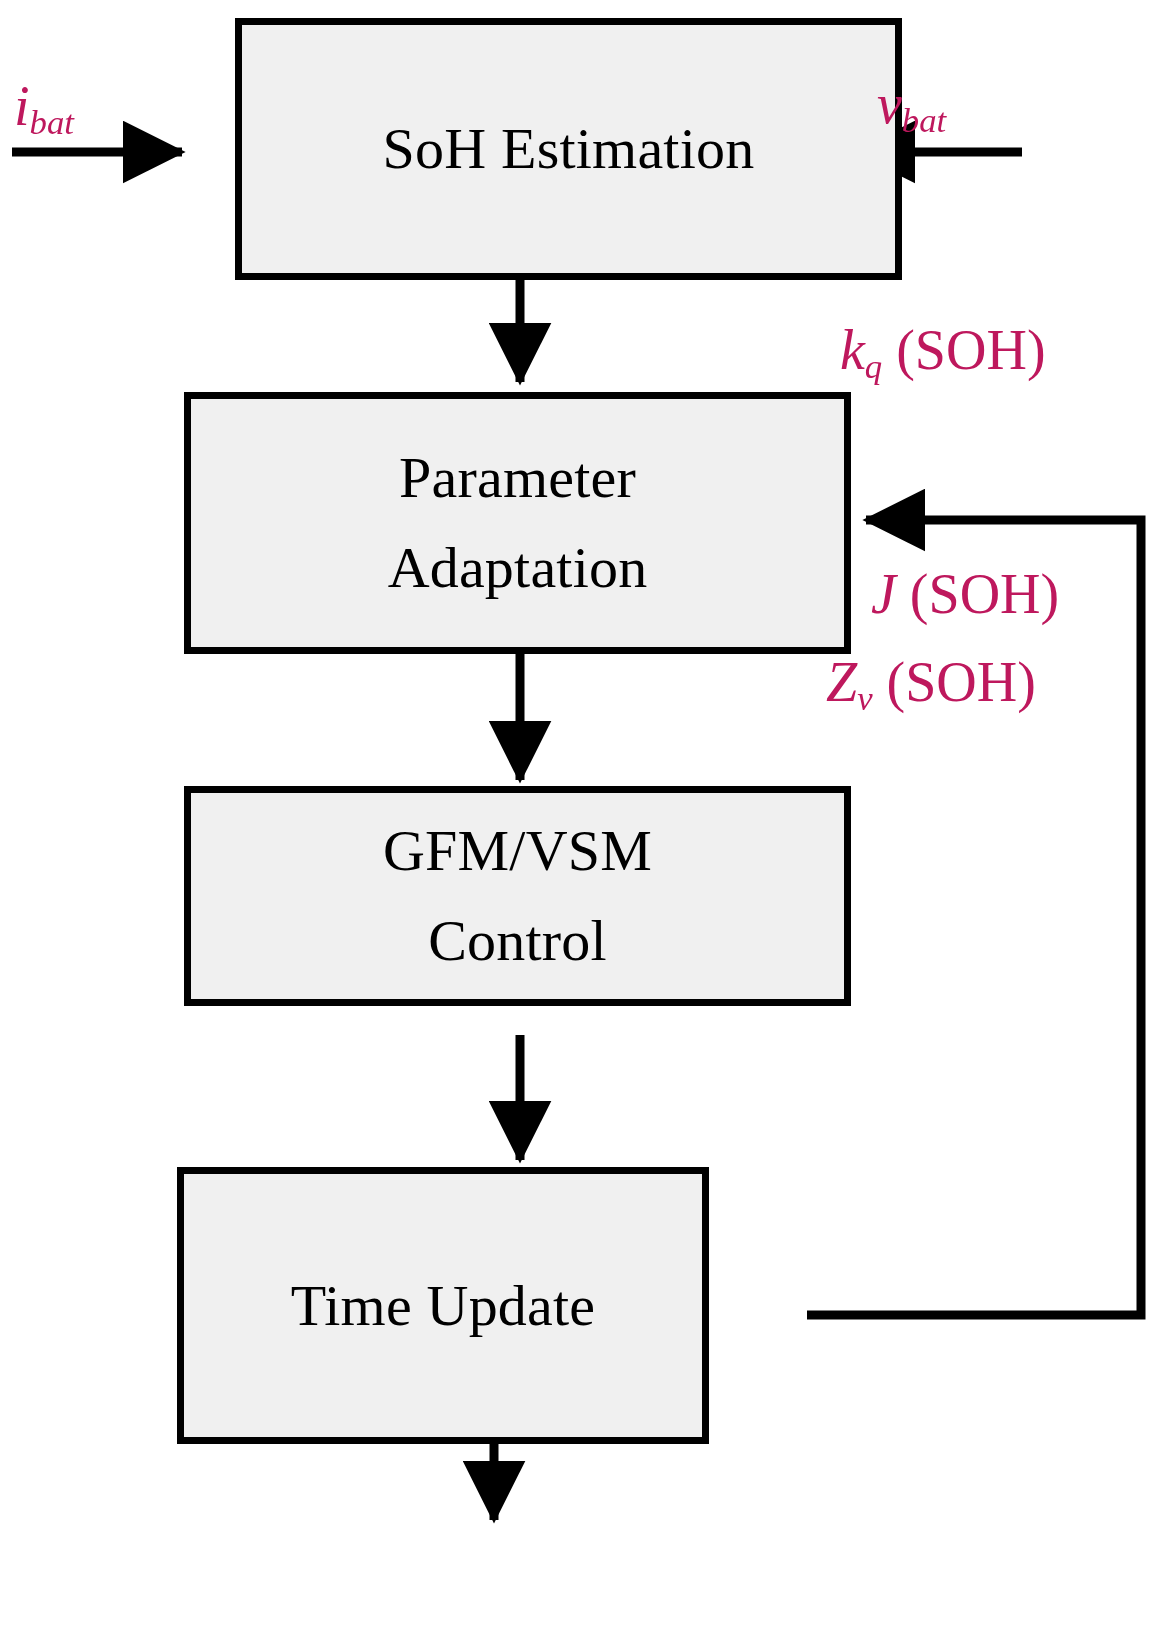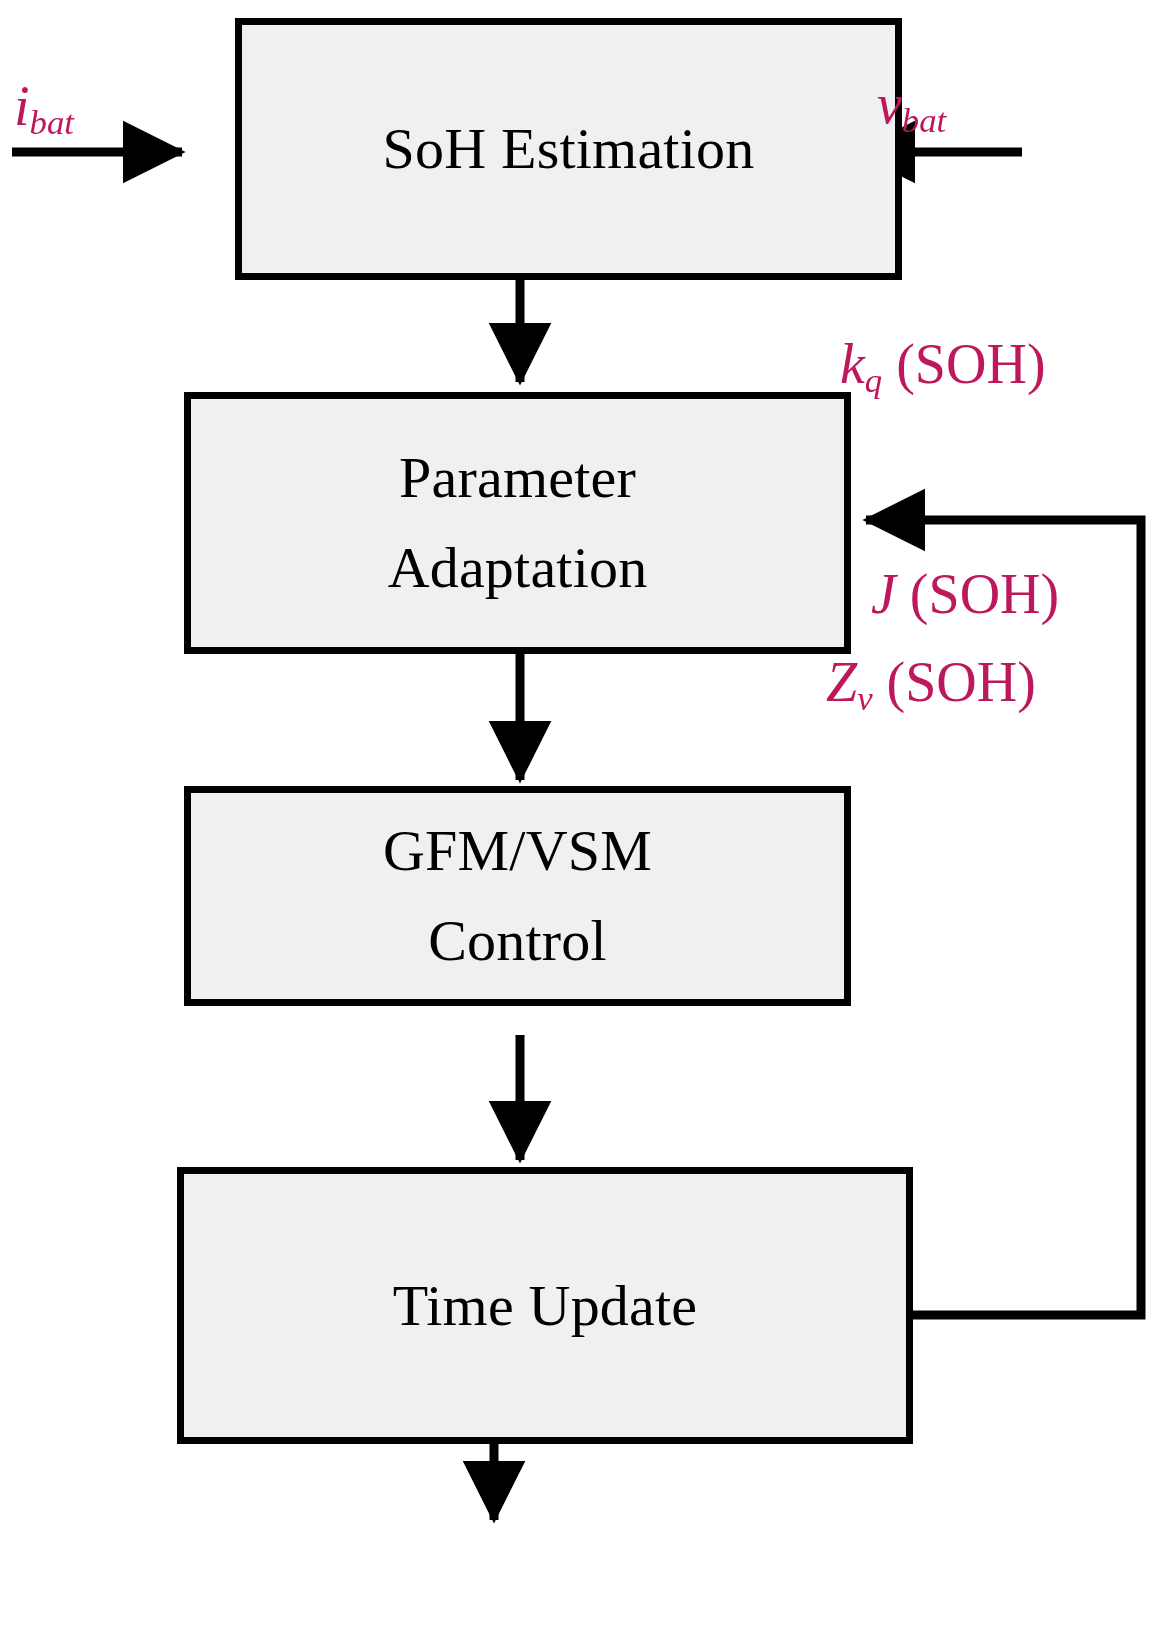--- a/index.html
+++ b/index.html
@@ -112,34 +112,34 @@
   <div class="blk" style="left:184px; top:392px; width:667px; height:262px;justify-content:flex-end;">
     <span class="blk-label">Parameter
 Adaptation</span>
   </div>
 
   <div class="blk" style="left:184px; top:786px; width:667px; height:220px;">
     <span class="blk-label">GFM/VSM
 Control</span>
   </div>
 
-  <div class="blk" style="left:177px; top:1167px; width:736px; height:277px;">
+  <div class="blk" style="left:177px; top:1167px; width:532px; height:277px;">
     <span class="blk-label">Time Update</span>
   </div>
 
   <div class="lbl" style="left:14px; top:74px;">
     <i>i</i><sub>bat</sub>
   </div>
 
   <div class="lbl" style="left:877px; top:72px;">
     <i>v</i><sub>bat</sub>
   </div>
 
 
-  <div class="lbl" style="left:840px; top:318px;margin-top:14px;">
+  <div class="lbl" style="left:840px; top:318px;">
     <i>k</i><sub>q</sub><span class="up">&nbsp;</span><span class="up">(SOH)</span>
   </div>
 
 
   <div class="lbl" style="left:826px; top:650px;">
     <i>Z</i><sub>v</sub><span class="up">&nbsp;</span><span class="up">(SOH)</span>
   </div>
 
   <div class="lbl" style="left:871px; top:562px;">
     <i>J</i><sub></sub><span class="up">&nbsp;</span><span class="up">(SOH)</span>

